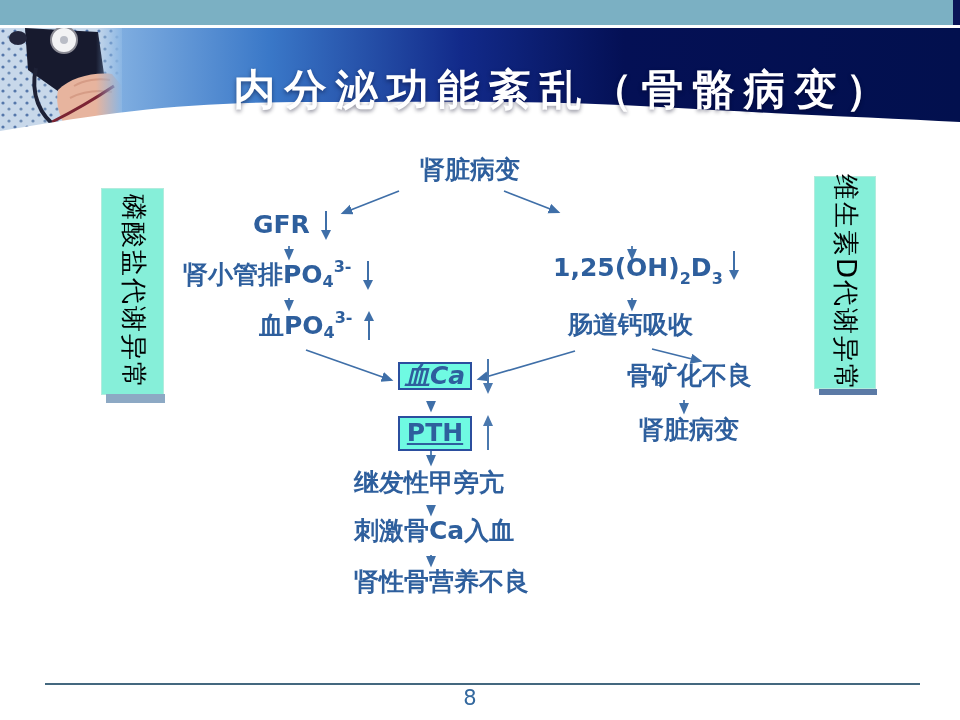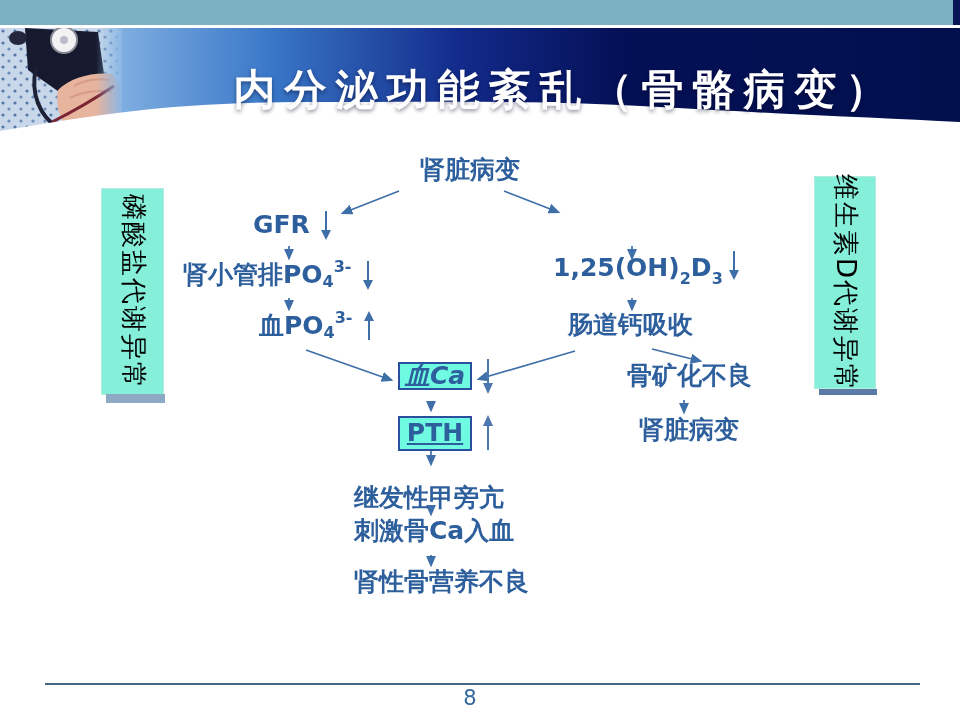--- a/index.html
+++ b/index.html
@@ -182,21 +182,21 @@
   <div class="node" style="left:398px;top:413px;">
     <div class="flowbox" style="height:35px;text-decoration:underline;">
       <span>PTH</span>
     </div>
     <svg class="trend" width="14" height="40">
       <line x1="7" y1="37" x2="7" y2="12" stroke="#4a78ae" stroke-width="2"></line>
         <polygon points="2,13 12,13 7,2" fill="#4a78ae"></polygon>
     </svg>
   </div>
 
-  <div class="node" style="left:354px;top:484px;">
+  <div class="node" style="left:354px;top:469px;">
     <span>继发性甲旁亢</span>
   </div>
 
   <div class="node" style="left:354px;top:517px;justify-content:center;">
     <span>刺激骨Ca入血</span>
   </div>
 
   <div class="node" style="left:354px;top:568px;">
     <span>肾性骨营养不良</span>
   </div>

